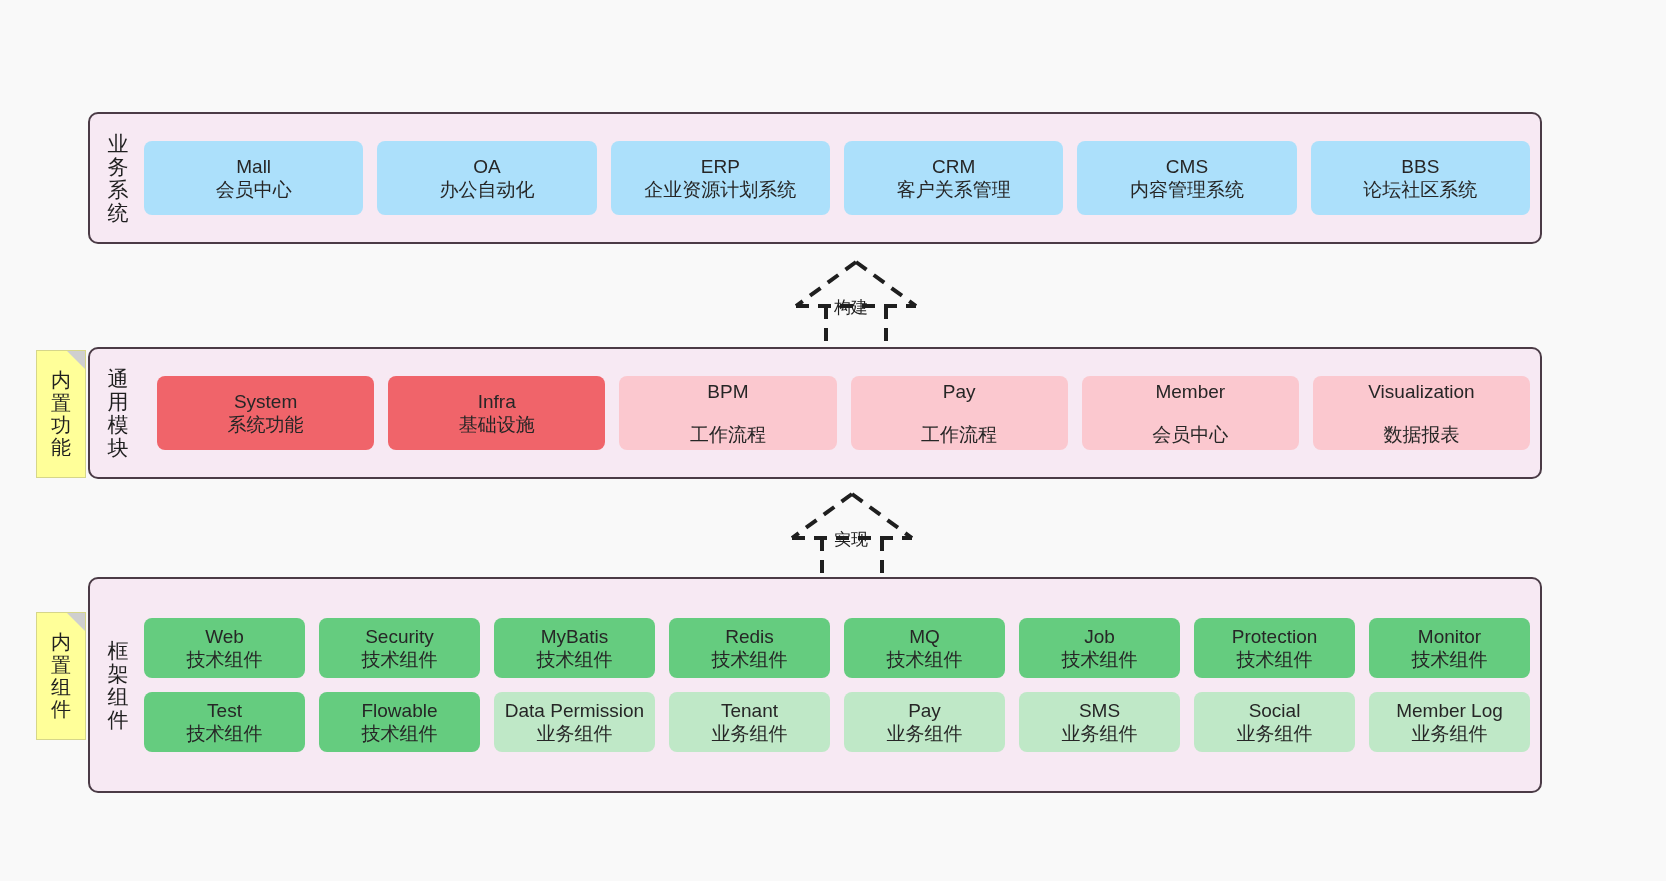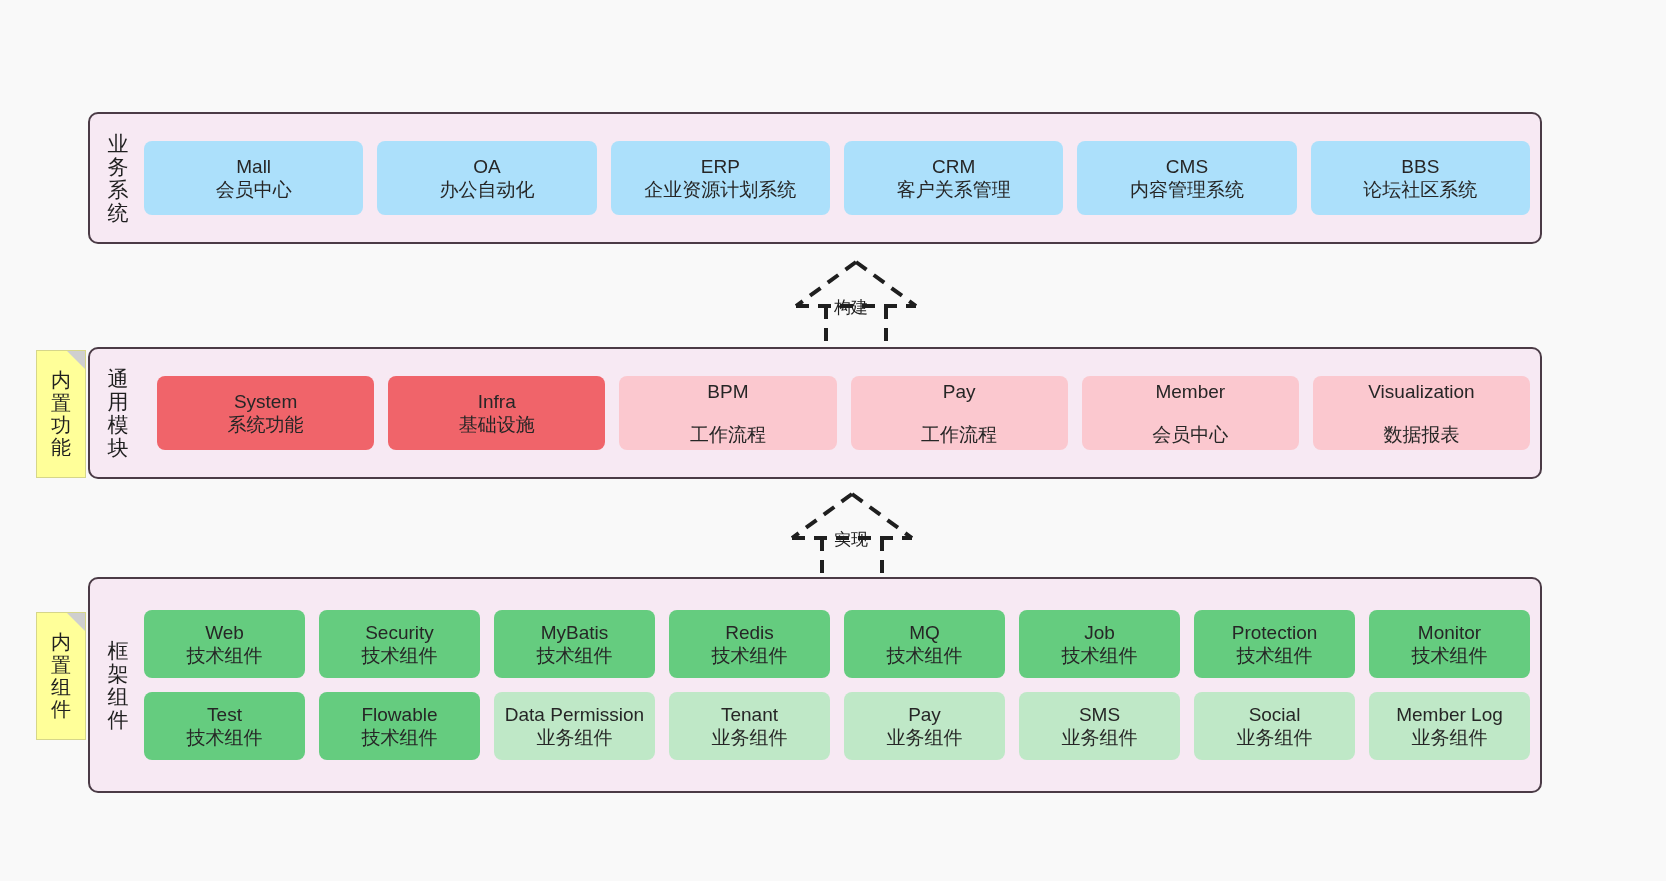--- a/index.html
+++ b/index.html
@@ -85,21 +85,21 @@
   .c-green       { background: #65cc7f; }
   .c-green-light { background: #bfe8c7; }
 
   
   #layer-business { left: 88px;  top: 112px; width: 1454px; height: 132px; }
   #layer-common   { left: 88px;  top: 347px; width: 1454px; height: 132px; }
   #layer-framework{ left: 88px;  top: 577px; width: 1454px; height: 216px; }
 
   #layer-business  .row { height: 74px; }
   #layer-common    .row { height: 74px; padding-left: 13px; }
-  #layer-framework .row { height: 68px; }
+  #layer-framework .row { height: 60px; }
 
   
   .note {
     position: absolute;
     width: 50px;
     background: #ffff99;
     border: 1px solid #d6d68a;
     box-sizing: border-box;
     display: flex;
     flex-direction: column;

